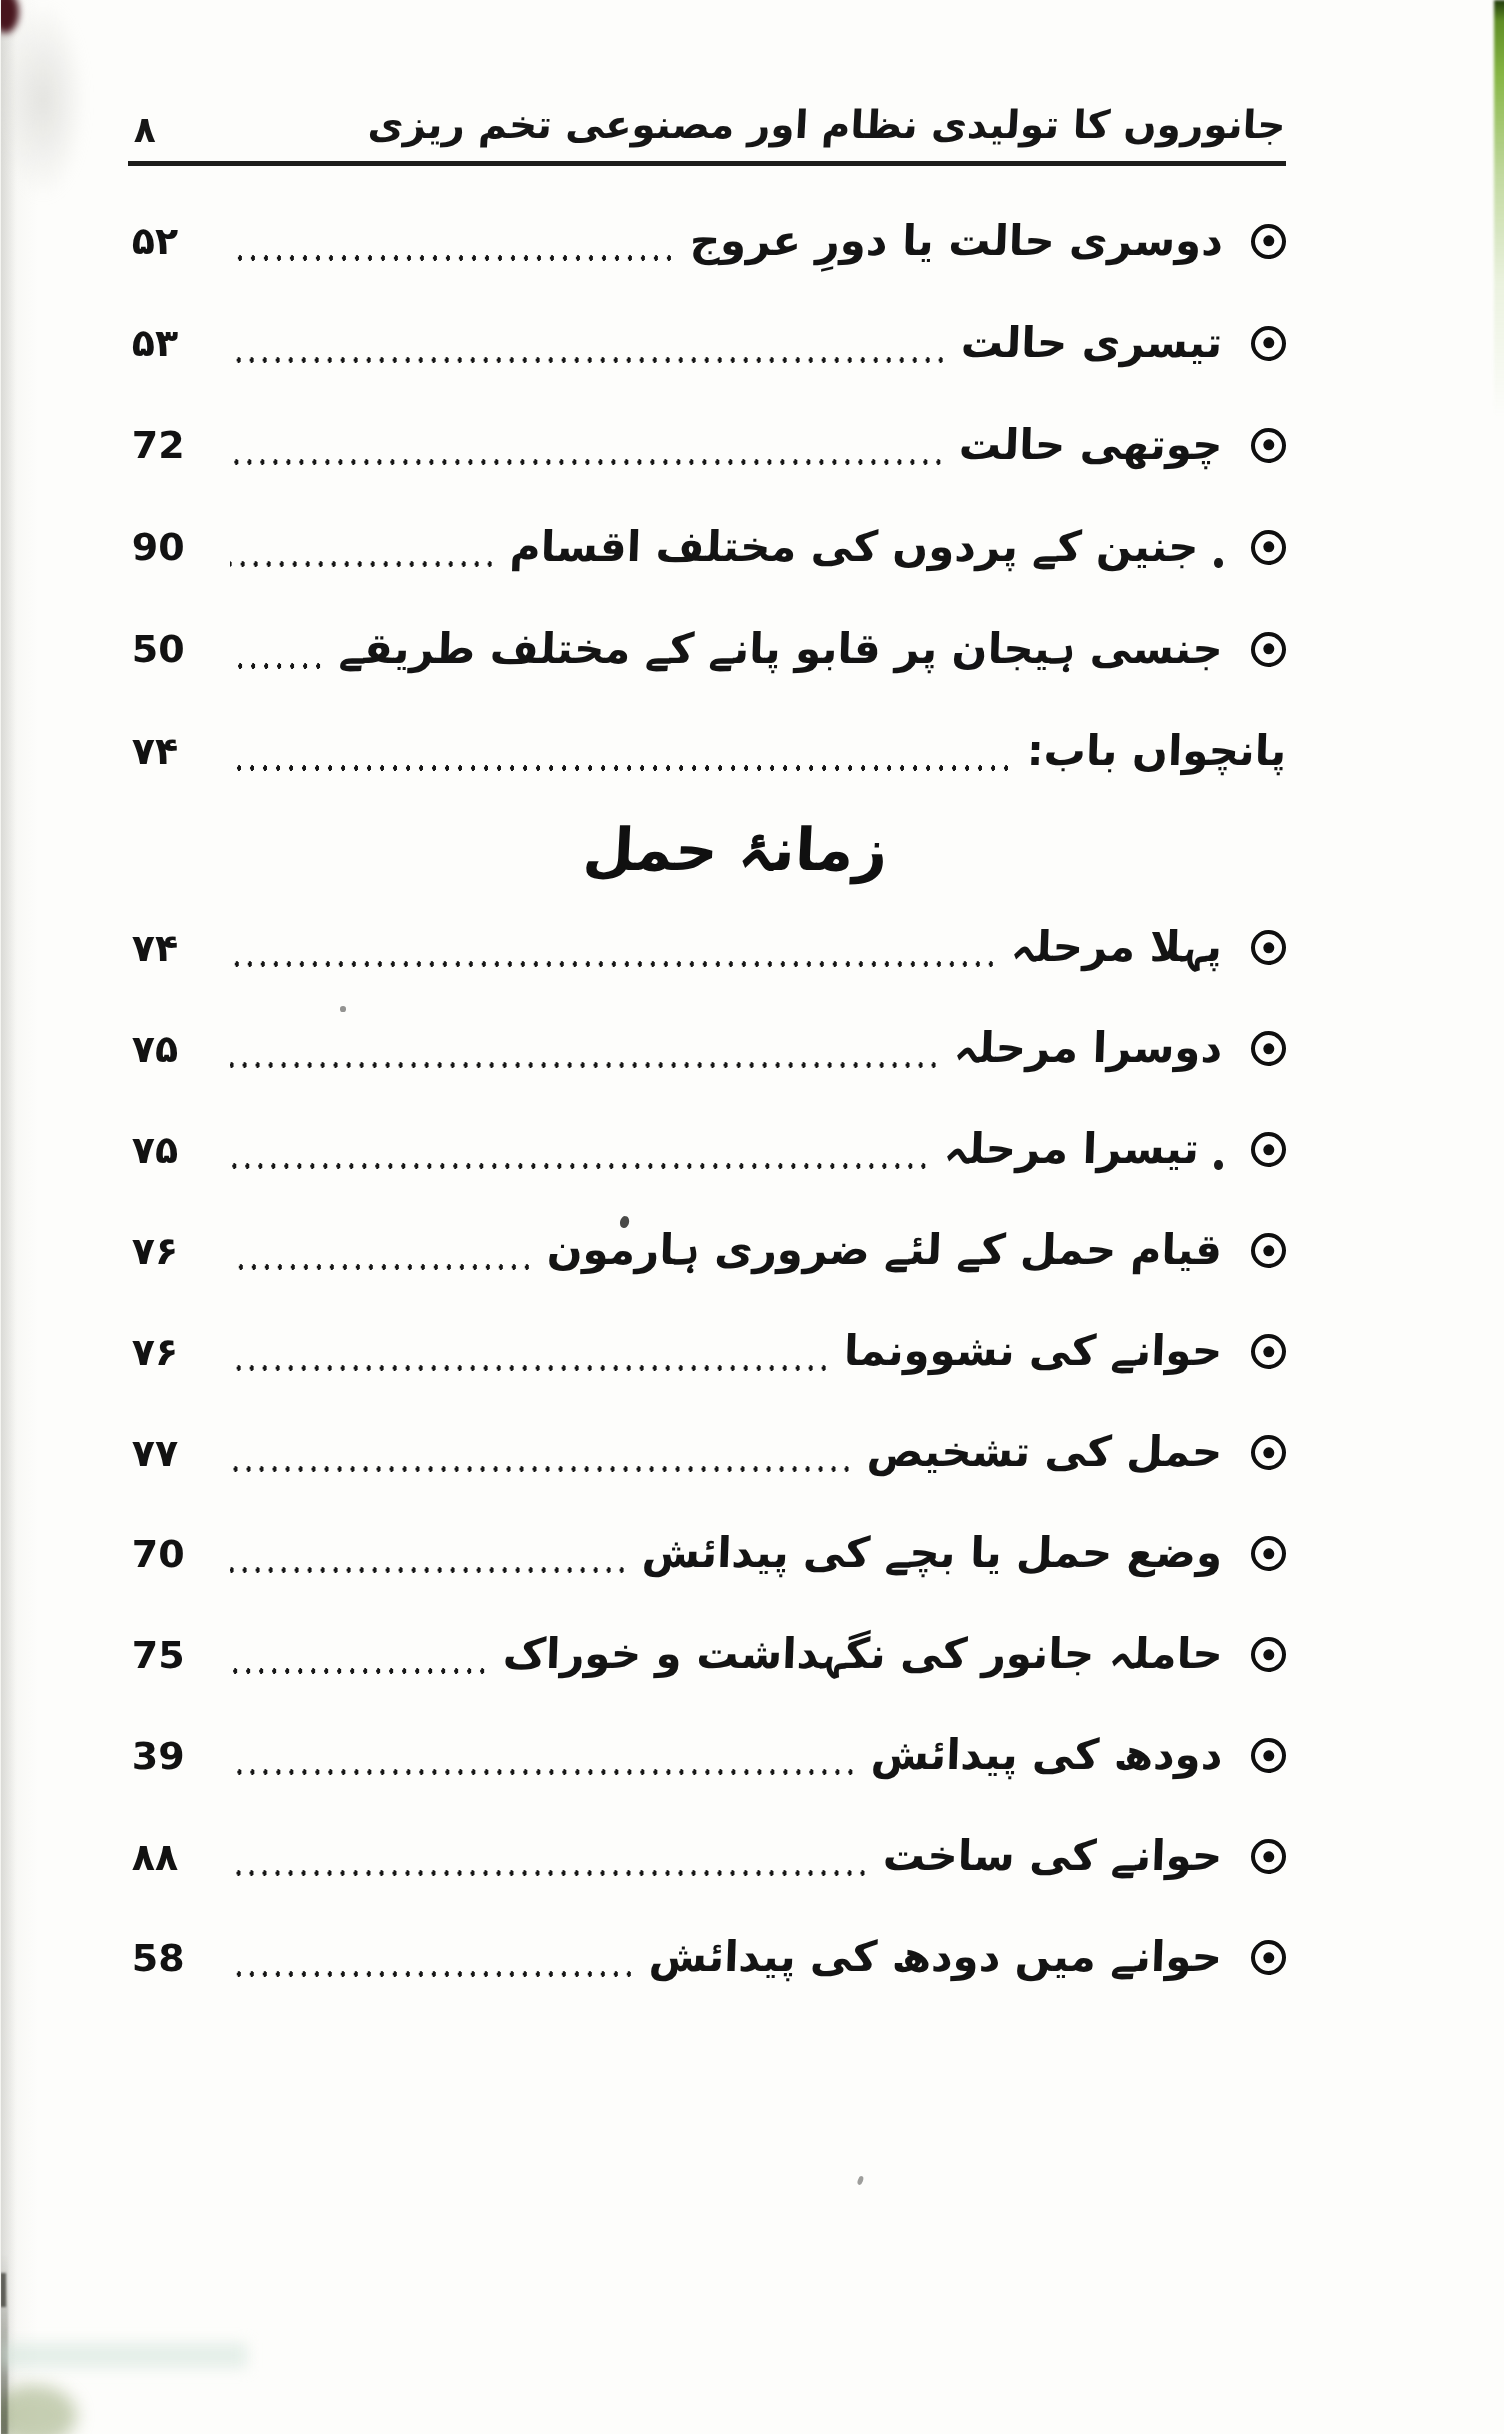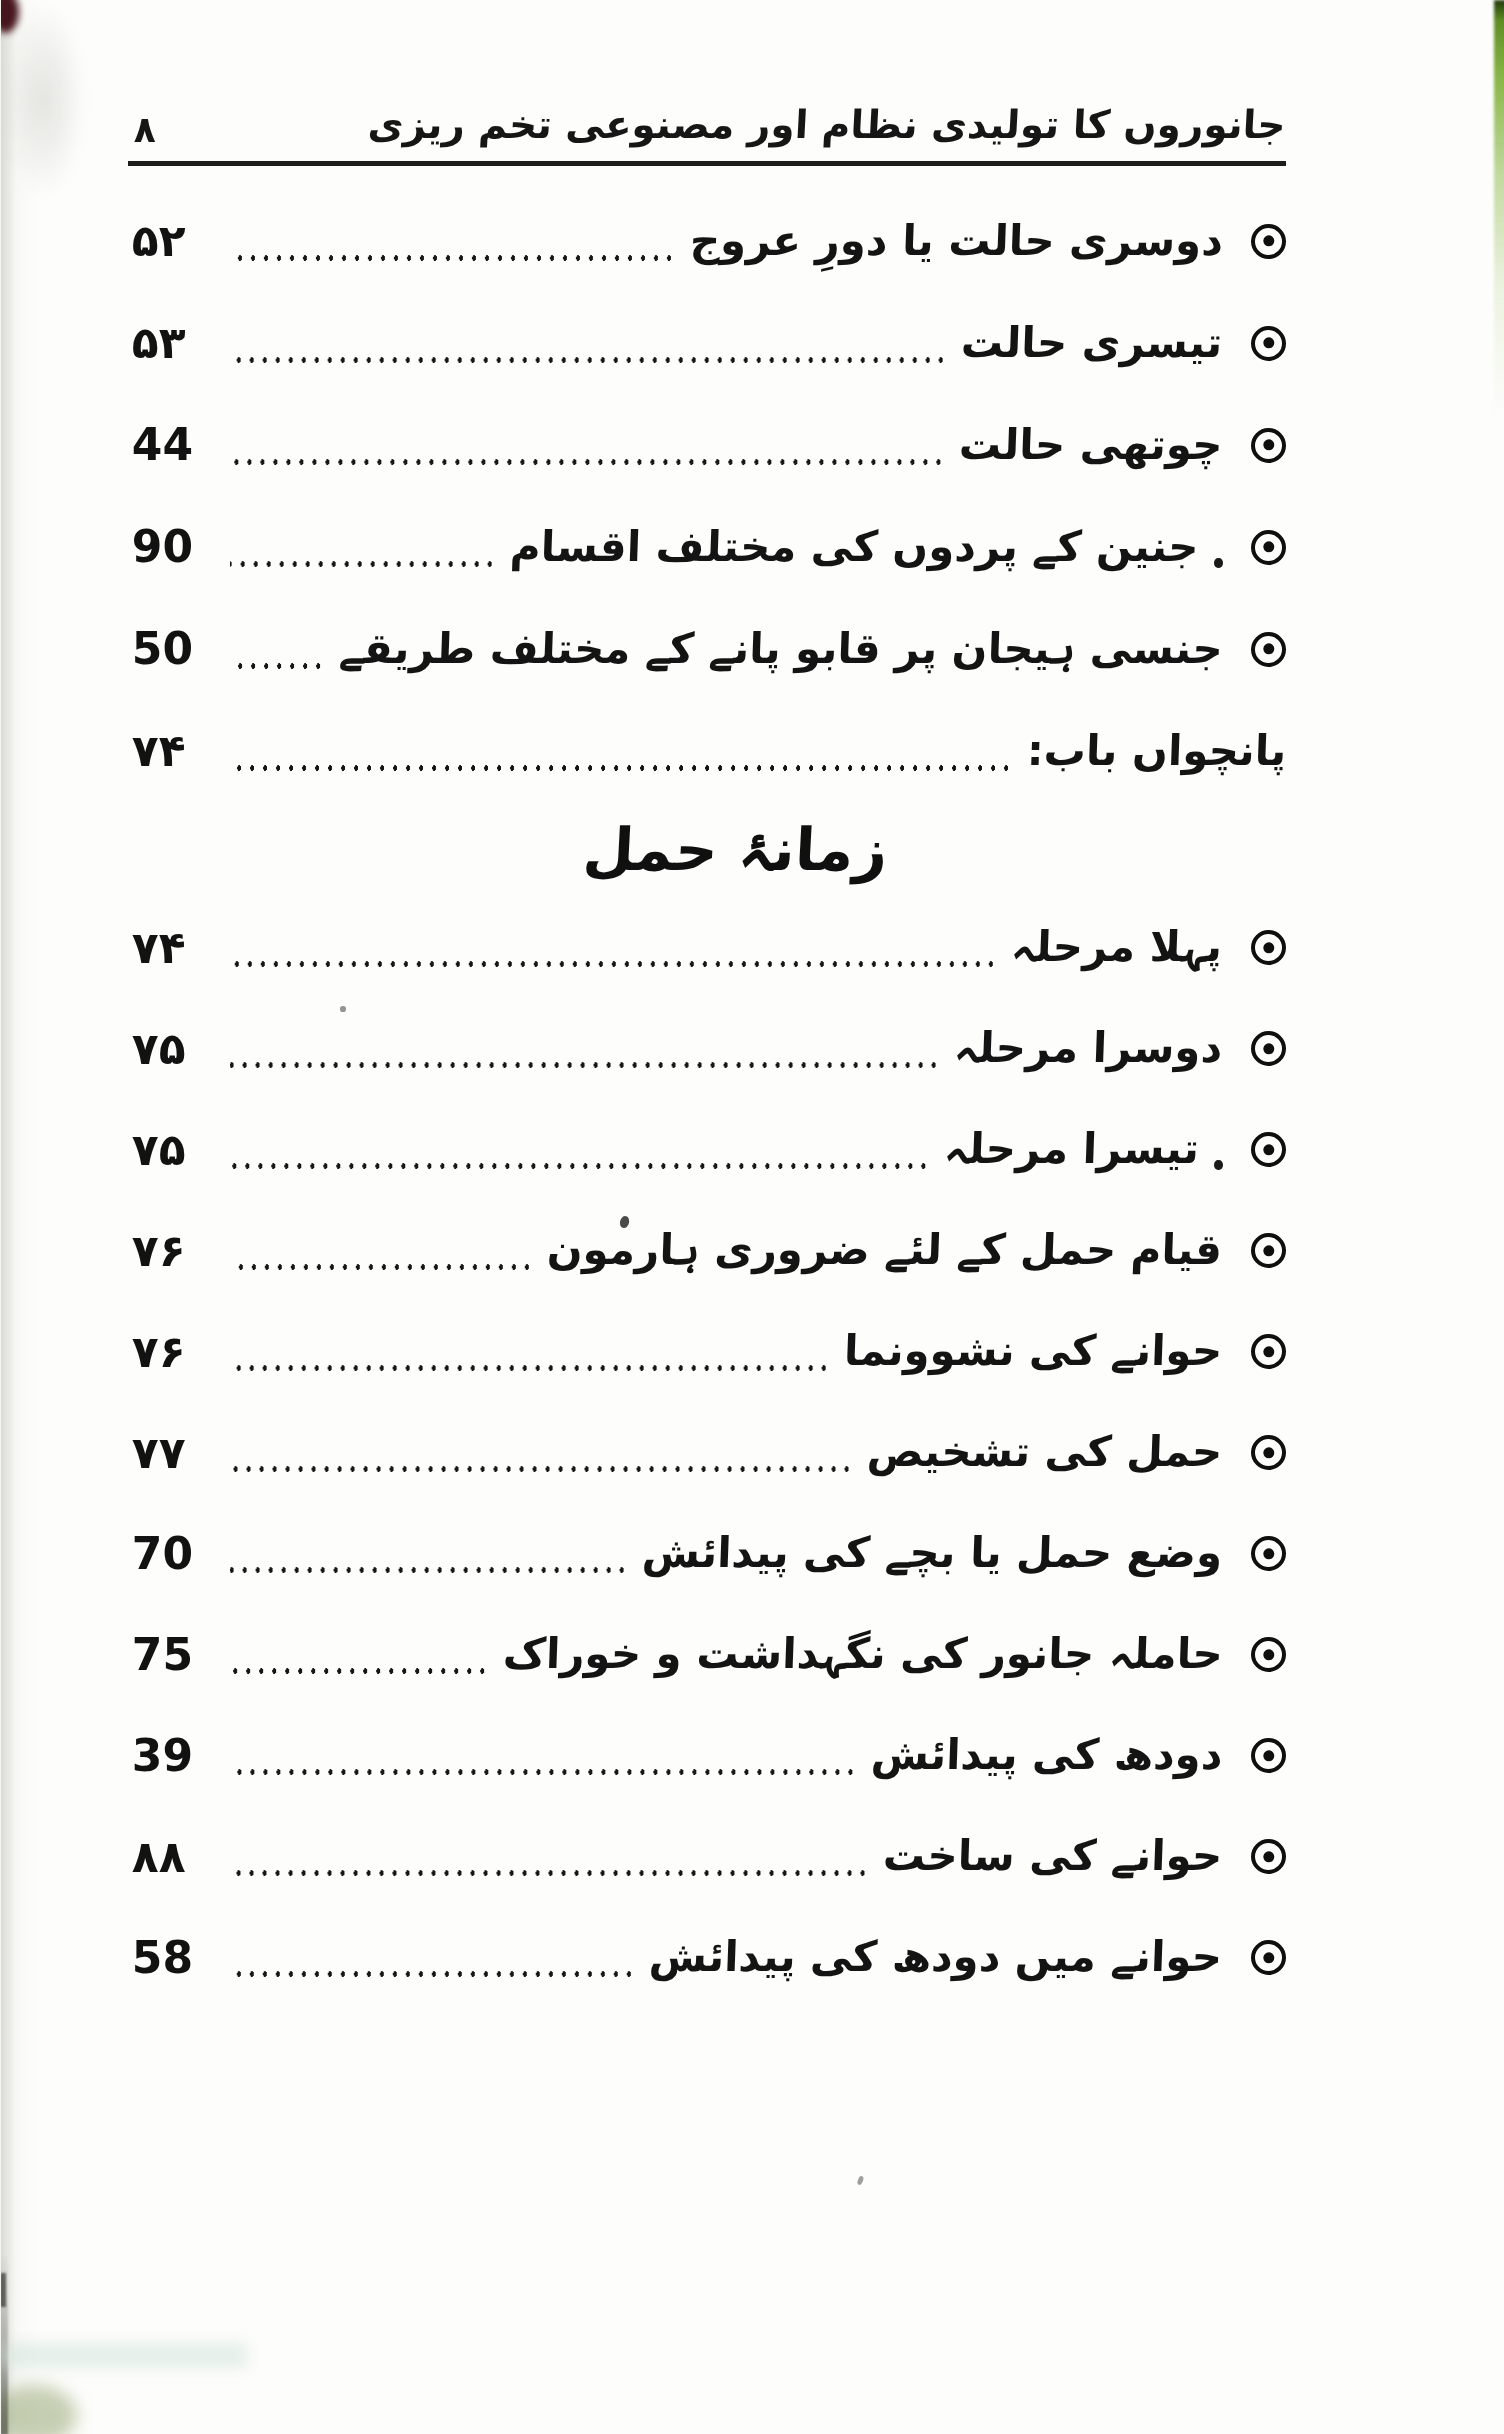--- a/index.html
+++ b/index.html
@@ -72,21 +72,21 @@
     align-self: flex-end; margin-bottom: 29.5px;
     margin-right: 13.3px; margin-left: 7.6px;
     background-image: radial-gradient(ellipse 3.2px 4.4px at 6.2px 4.8px, #161616 58%, rgba(0,0,0,0) 64%);
     background-size: 13px 9.5px;
     background-repeat: repeat-x;
     background-position: right center;
     min-width: 38px;
   }
   .toc-pagenum {
     flex: none; min-width: 91px;
-    font-size: 44px; font-weight: bold; color: #121212;
+    font-size: 38px; font-weight: bold; color: #121212;
     text-align: left; direction: ltr;
     padding-left: 3.8px; line-height: 1;
   }
 
   .heading-row {
     height: 95px;
     display: flex; justify-content: center; align-items: center;
   }
   .section-heading {
     font-size: 59px; font-weight: bold; color: #101010;
@@ -145,21 +145,21 @@
 
     <span class="toc-label">تیسری حالت</span>
     <span class="leader"></span>
     <span class="toc-pagenum">۵۳</span>
   </div>
       <div class="toc-row entry-row">
     <span class="bullet"></span>
 
     <span class="toc-label">چوتھی حالت</span>
     <span class="leader"></span>
-    <span class="toc-pagenum">44</span>
+    <span class="toc-pagenum">72</span>
   </div>
       <div class="toc-row entry-row">
     <span class="bullet"></span>
     <span class="ink-speck"></span>
     <span class="toc-label">جنین کے پردوں کی مختلف اقسام</span>
     <span class="leader"></span>
     <span class="toc-pagenum">90</span>
   </div>
       <div class="toc-row entry-row">
     <span class="bullet"></span>

